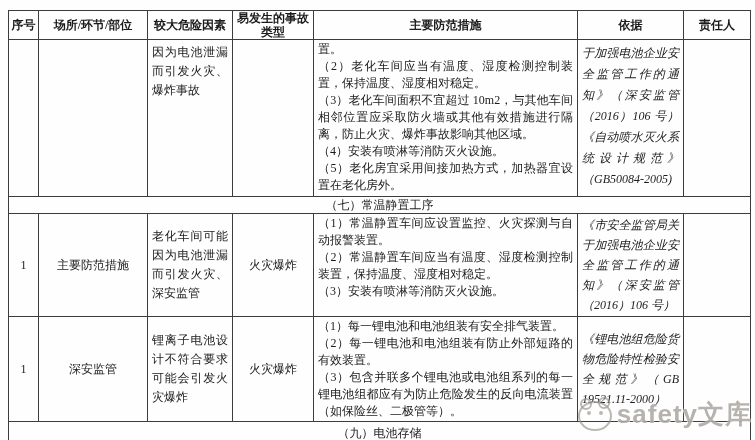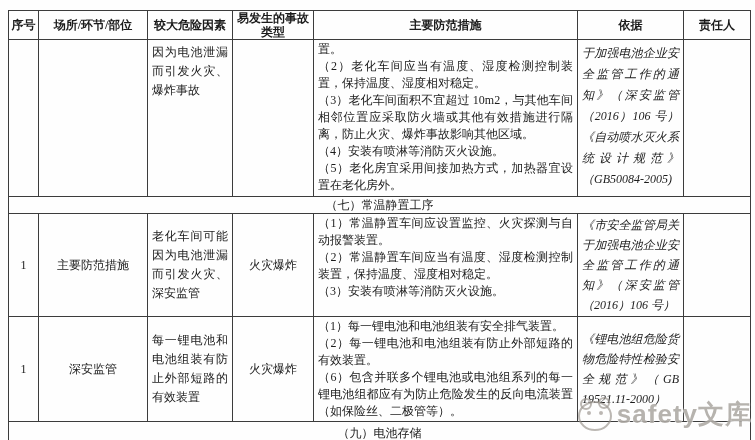--- a/index.html
+++ b/index.html
@@ -128,25 +128,25 @@
 （2）常温静置车间应当有温度、湿度检测控制装置，保持温度、湿度相对稳定。
 （3）安装有喷淋等消防灭火设施。</td>
       <td class="c-basis">《市安全监管局关于加强电池企业安全监管工作的通知》（深安监管（2016）106 号）</td>
       <td class="c-resp"></td>
     </tr>
 
 
     <tr class="row-c">
       <td class="c-seq">1</td>
       <td class="c-loc">深安监管</td>
-      <td class="c-haz">每一锂电池和电池组装有防止外部短路的有效装置</td>
+      <td class="c-haz">锂离子电池设计不符合要求可能会引发火灾爆炸</td>
       <td class="c-type">火灾爆炸</td>
       <td class="c-meas">（1）每一锂电池和电池组装有安全排气装置。
 （2）每一锂电池和电池组装有防止外部短路的有效装置。
-（6）包含并联多个锂电池或电池组系列的每一锂电池组都应有为防止危险发生的反向电流装置（如保险丝、二极管等）。</td>
+（3）包含并联多个锂电池或电池组系列的每一锂电池组都应有为防止危险发生的反向电流装置（如保险丝、二极管等）。</td>
       <td class="c-basis">《锂电池组危险货物危险特性检验安全规范》（GB 19521.11-2000）</td>
       <td class="c-resp"></td>
     </tr>
 
     <tr class="sec sec-9">
       <td class="section" colspan="7">（九）电池存储</td>
     </tr>
   </tbody>
     </table>
 

